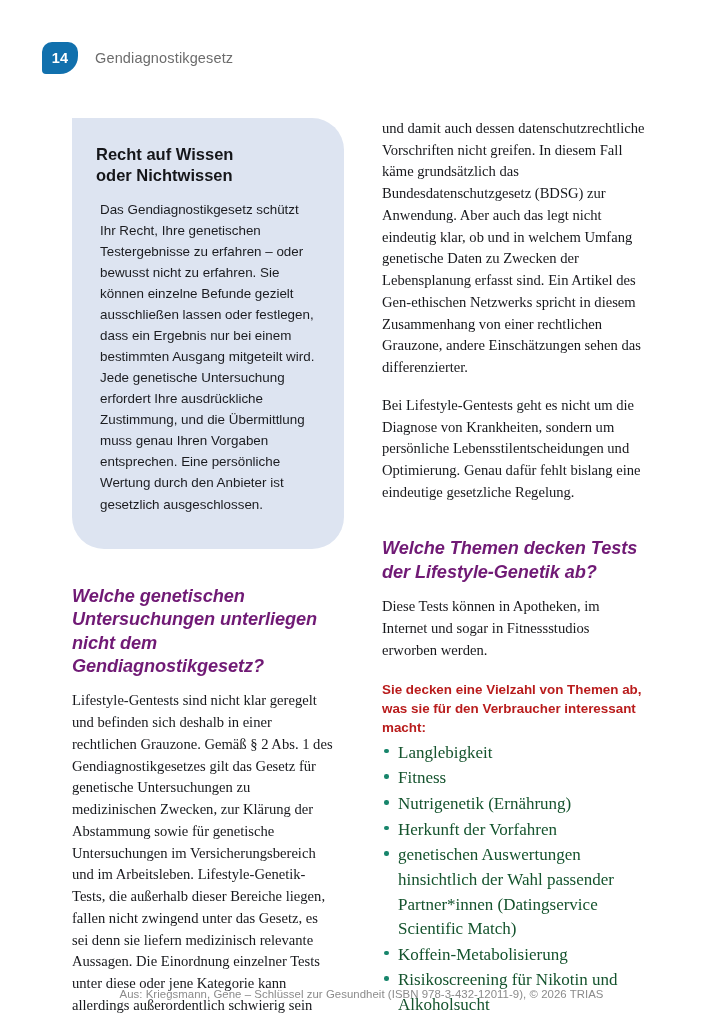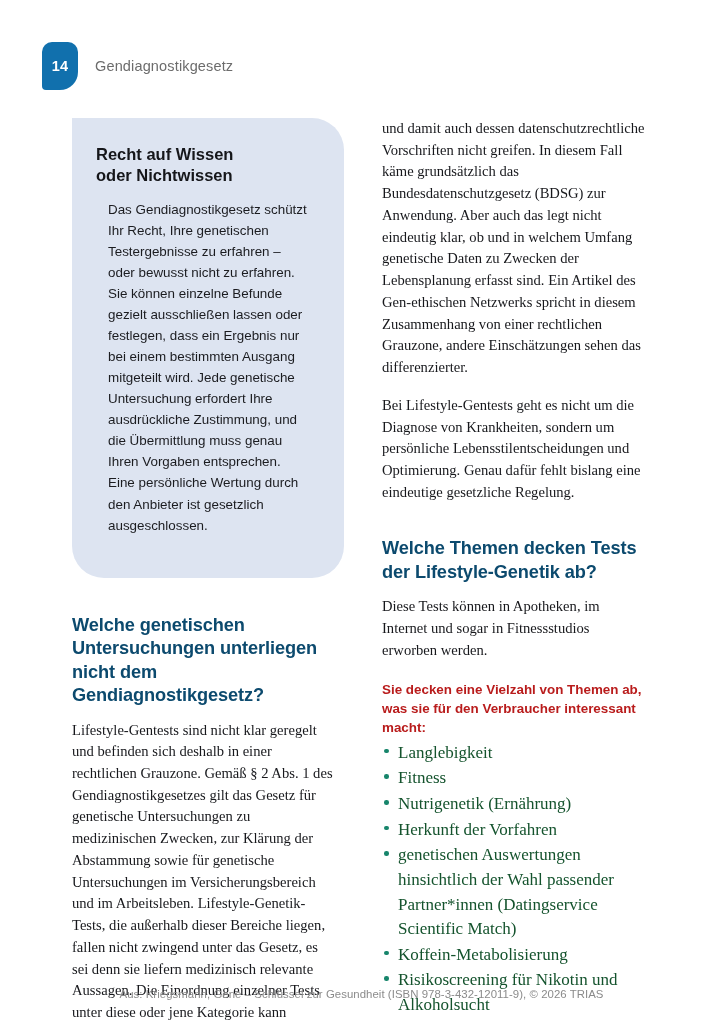--- a/index.html
+++ b/index.html
@@ -20,21 +20,21 @@
   .header {
     position: absolute;
     left: 42px;
     top: 42px;
     display: flex;
     align-items: center;
     gap: 17px;
   }
   .page-badge {
     width: 36px;
-    height: 48px;
+    height: 32px;
     background: #1170ad;
     border-radius: 10px 10px 18px 4px;
     color: #ffffff;
     font-family: "Liberation Sans", sans-serif;
     font-size: 14.5px;
     font-weight: 700;
     display: flex;
     align-items: center;
     justify-content: center;
     letter-spacing: .2px;
@@ -70,34 +70,35 @@
     font-weight: 700;
     line-height: 1.3;
     color: #15161a;
     margin: 0 0 12px 0;
   }
   .callout-body {
     font-family: "Liberation Sans", sans-serif;
     font-size: 13.4px;
     line-height: 1.57;
     color: #1b1c20;
-    margin: 12px;
+    margin: 4px;
     text-align: left;
     hyphens: manual;
   }
 
   
   h2.section-heading {
     font-family: "Liberation Sans", sans-serif;
     font-size: 18.2px;
     font-weight: 700;
     line-height: 1.29;
-    color: #0c4a6e;
+    color: #701a75;
     margin: 0 0 12px 0;
     letter-spacing: -.1px;
+    font-style: italic;
   }
   .col-left h2.section-heading { margin-top: 36px; }
   .col-right h2.section-heading { margin-top: 34px; }
 
   
   p.body {
     font-family: "Liberation Serif", serif;
     font-size: 14.6px;
     line-height: 1.49;
     color: #17181c;

